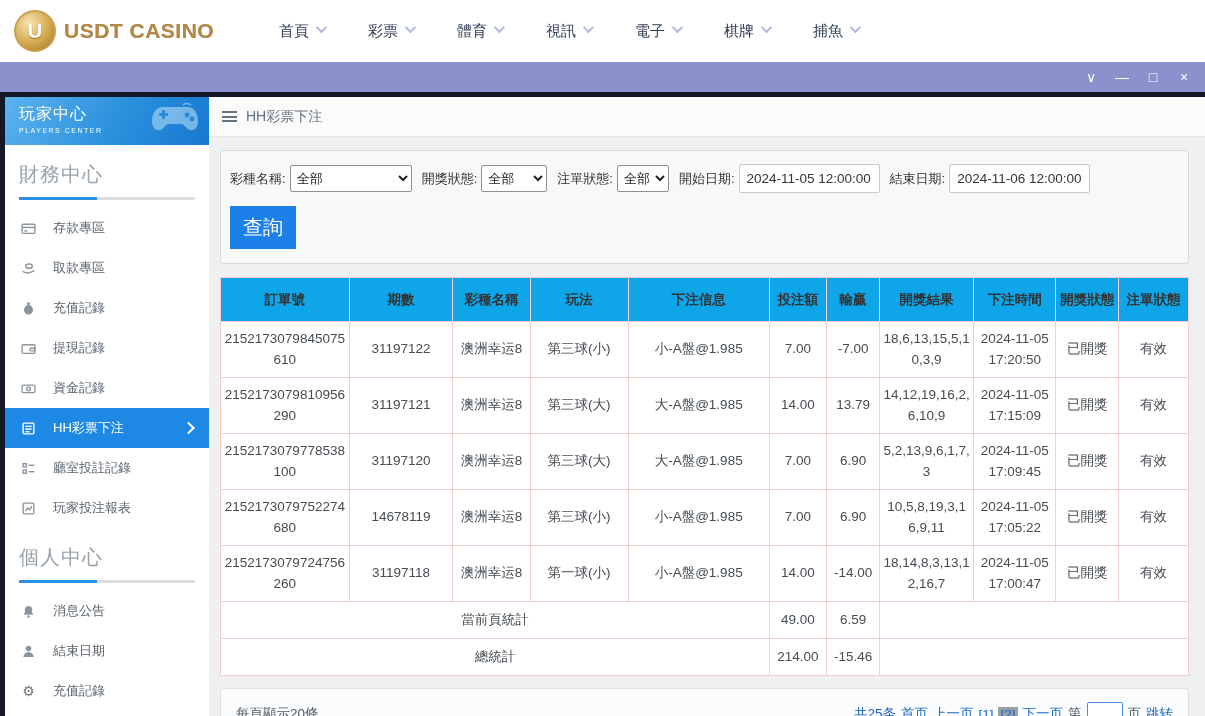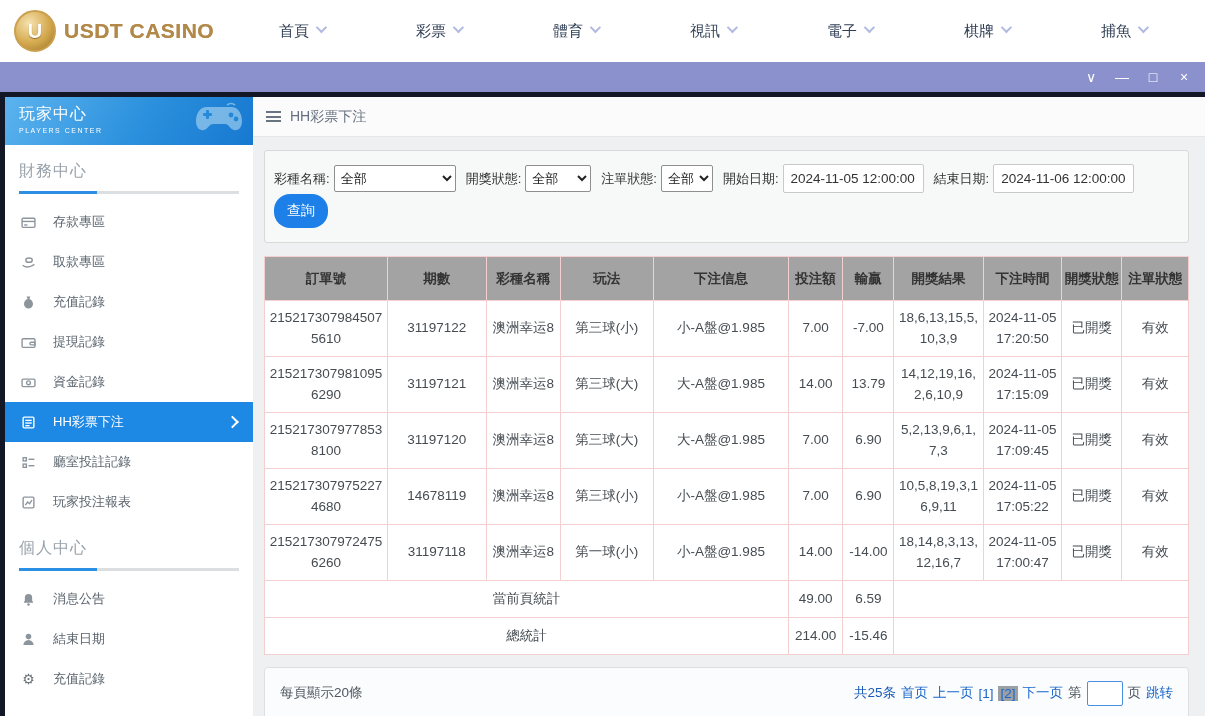--- a/index.html
+++ b/index.html
@@ -10,43 +10,43 @@
   
   .topnav { height:62px; background:#ffffff; display:flex; align-items:center; flex-shrink:0; padding-left:14px; }
   .brand { display:flex; align-items:center; gap:8px; width:205px; }
   .coin { width:42px; height:42px; border-radius:50%;
           background:radial-gradient(circle at 35% 30%, #f6e3b0, #d4a94e 55%, #9c722a);
           border:2px solid #caa04f; color:#fff; font-weight:bold; font-size:20px;
           display:flex; align-items:center; justify-content:center;
           text-shadow:0 1px 1px rgba(120,80,10,.7); }
   .brand-text { font-size:21px; font-weight:bold; letter-spacing:.5px;
           background:linear-gradient(180deg,#c9a468,#a8803f); -webkit-background-clip:text; background-clip:text; color:#b3894a; }
-  .nav { display:flex; gap:92px; margin-left:60px; }
+  .nav { display:flex; gap:44px; margin-left:60px; }
   .nav-item { display:flex; align-items:center; gap:7px; font-size:15px; color:#2f3e55; cursor:pointer; }
   .chev { width:8px; height:8px; border-right:2px solid #b0b9e0; border-bottom:2px solid #b0b9e0;
           transform:rotate(45deg) translateY(-2px); margin-top:-4px; }
 
   
   .titlebar { height:30px; background:#8a91cd; flex-shrink:0; display:flex; align-items:center; justify-content:flex-end; padding-right:12px; }
   .win-controls { display:flex; gap:13px; }
   .win-btn { color:#ffffff; font-size:14px; line-height:1; width:18px; text-align:center; cursor:pointer; }
 
   
   .app-body { flex:1; display:flex; background:#141826; padding-top:5px; min-height:0; }
-  .sidebar { width:248px; margin-left:5px; background:#ffffff; flex-shrink:0; overflow:hidden; }
+  .sidebar { width:204px; margin-left:5px; background:#ffffff; flex-shrink:0; overflow:hidden; }
   .main { flex:1; background:#eef0f1; min-width:0; display:flex; flex-direction:column; }
 
   
   .sb-header { height:48px; background:linear-gradient(120deg,#5cb3ee 0%,#2b90dd 55%,#1778d0 100%);
                color:#fff; padding:7px 0 0 14px; position:relative; overflow:hidden; }
   .sb-title { font-size:16px; letter-spacing:1px; }
   .sb-subtitle { font-size:7px; letter-spacing:1.5px; margin-top:2px; }
   .sb-pad { position:absolute; right:8px; top:4px; opacity:.55; }
   .sb-section { margin:16px 14px 0; }
-  .sb-section-title { font-size:16px; color:#98a2aa; letter-spacing:1px; }
+  .sb-section-title { font-size:20px; color:#98a2aa; letter-spacing:1px; }
   .sb-underline { margin-top:9px; height:3px; background:#dcdfe1; position:relative; }
   .sb-underline::before { content:""; position:absolute; left:0; top:0; width:78px; height:3px; background:#2b90e4; }
   .sb-items { margin-top:8px; }
   .sb-item { height:40px; display:flex; align-items:center; padding-left:16px; gap:17px;
              font-size:13px; color:#5a646e; cursor:pointer; position:relative; }
   .sb-item .ic { width:15px; height:15px; display:flex; align-items:center; justify-content:center; color:#8d959c; font-size:14px; }
   .sb-item.active { background:#1e88e5; color:#ffffff; }
   .sb-item.active .ic { color:#ffffff; }
   .sb-item.active::after { content:""; position:absolute; right:16px; top:50%; width:7px; height:7px;
              border-right:2px solid #fff; border-bottom:2px solid #fff; transform:translateY(-50%) rotate(-45deg); }
@@ -63,26 +63,26 @@
   .content { padding:13px 16px 0 11px; flex:1; min-height:0; }
   .filter-panel { background:#f7f8f8; border:1px solid #d9d9d9; border-radius:3px; padding:13px 9px 14px; }
   .filter-row { display:flex; align-items:center; font-size:13px; color:#333; white-space:nowrap; }
   .filter-row label { margin:0 4px 0 10px; }
   .filter-row label:first-child { margin-left:0; }
   .fsel { height:27px; border:1px solid #8f8f8f; border-radius:2px; background:#fff; font-size:13px; color:#222;
           font-family:inherit; padding:0 2px; }
   .fsel.w1 { width:122px; } .fsel.w2 { width:66px; } .fsel.w3 { width:52px; }
   .finput { height:29px; border:1px solid #c9c9c9; border-radius:2px; background:#fff; font-size:13.5px; color:#333;
           font-family:inherit; padding:0 7px; width:141px; }
-  .search-btn { margin-top:1px; background:#1d7fe8; color:#fff; border:none; border-radius:16px;
-          font-size:14px; padding:8px 13px; font-family:inherit; cursor:pointer; }
+  .search-btn { margin-top:13px; background:#1d7fe8; color:#fff; border:none; border-radius:0;
+          font-size:20px; padding:8px 13px; font-family:inherit; cursor:pointer; }
 
   
   table.bets { width:100%; margin-top:13px; border-collapse:collapse; background:#fff; table-layout:fixed; }
-  .bets th { background:#a3a3a3; border:1px solid #f3cfcf; height:44px; font-size:13.5px; color:#333; font-weight:bold; padding:0 1px; }
+  .bets th { background:#0ea5e9; border:1px solid #f3cfcf; height:44px; font-size:13.5px; color:#333; font-weight:bold; padding:0 1px; }
   .bets td { border:1px solid #f3cfcf; text-align:center; font-size:13.5px; color:#454c52; height:56px;
              padding:2px 3px; line-height:1.55; word-break:break-all; }
   .bets tr.sumrow td { height:37px; }
 
   
   .footer-panel { margin-top:12px; border:1px solid #dde0e3; border-radius:4px; background:#fbfcfd; height:52px;
                   display:flex; align-items:center; justify-content:space-between; padding:0 15px; font-size:13.5px; color:#4f5760; }
   .pager { display:flex; align-items:center; gap:5px; }
   .pager .blue { color:#1a66c9; cursor:pointer; }
   .pager .total { color:#1a5bb8; }

